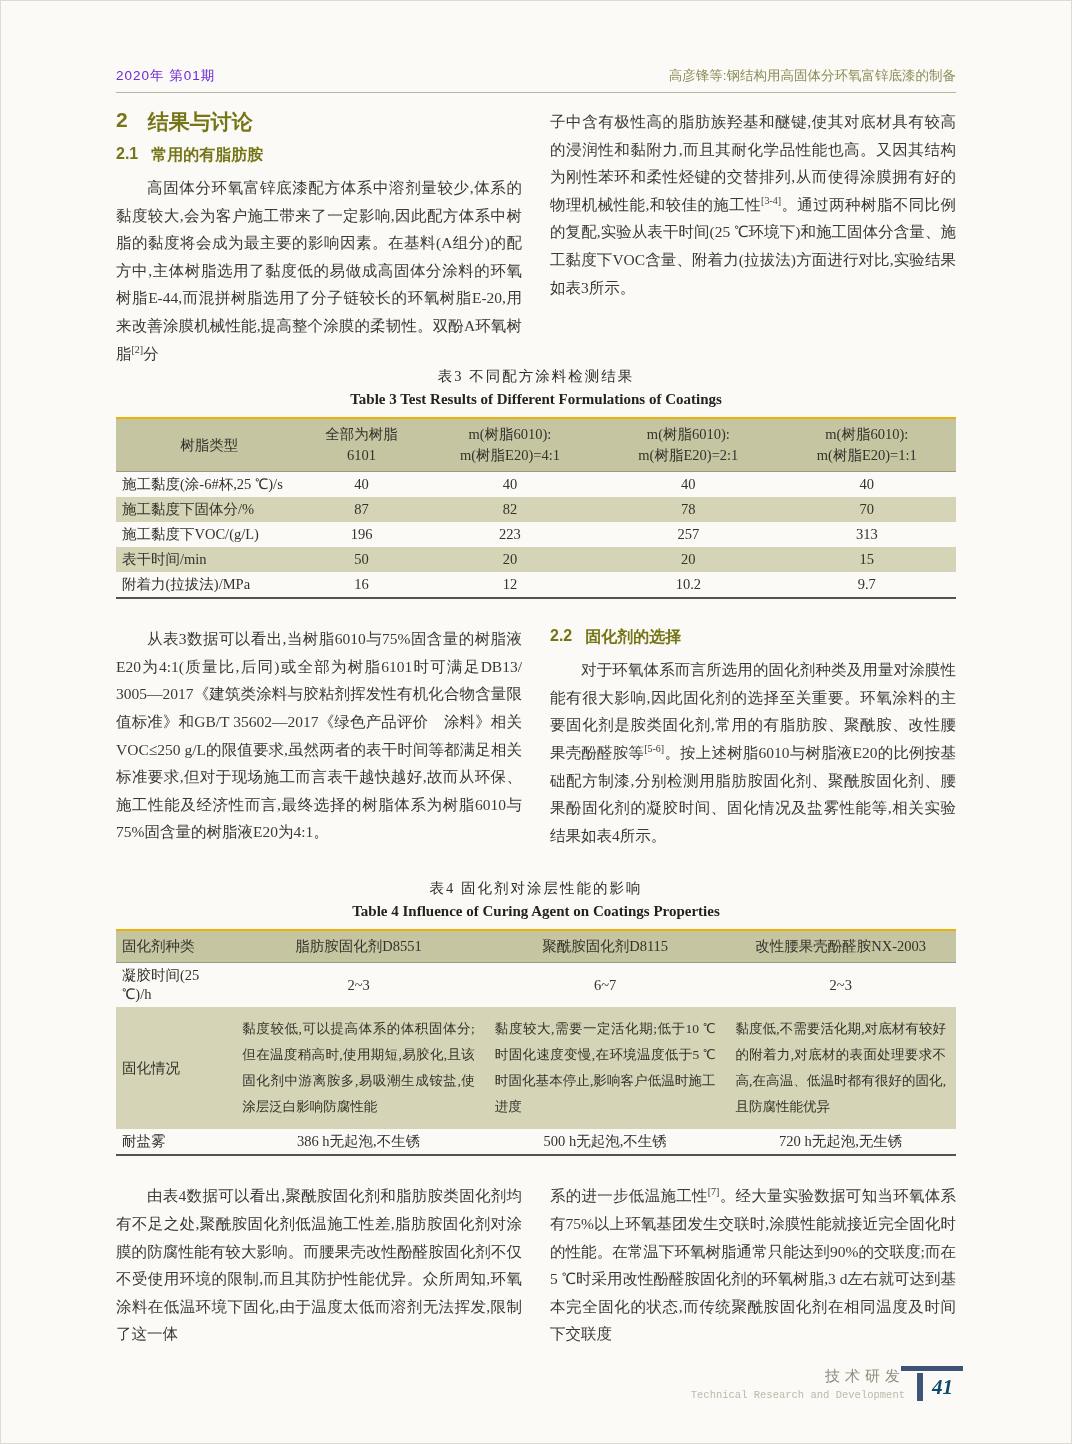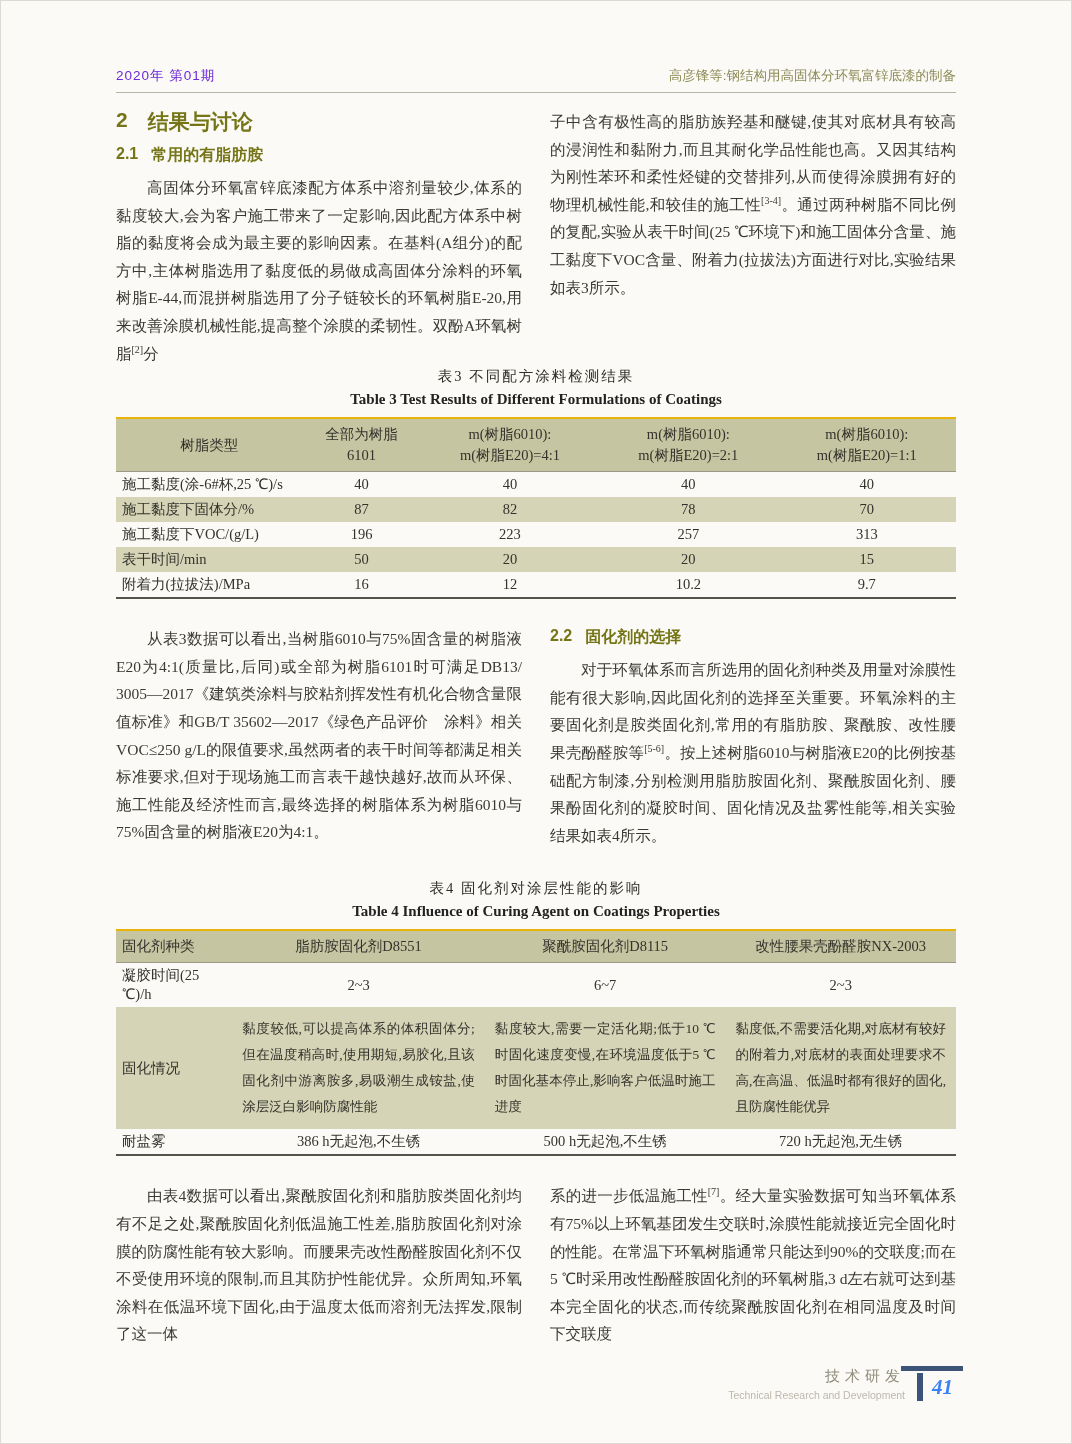--- a/index.html
+++ b/index.html
@@ -44,27 +44,27 @@
              padding:5px 4px; line-height:21px; text-align:center;
              border-bottom:1px solid #9a9886; }
   tbody td { padding:3px 4px; text-align:center; height:25px; }
   tbody td.lbl { text-align:left; padding-left:6px; }
   tr.shade { background:#d5d4b6; }
   td.small { font-size:13.5px; line-height:26px; text-align:justify; padding:9px 10px; vertical-align:middle; }
   th.lblh { text-align:left; padding-left:6px; }
 
   
   .pfooter { position:absolute; right:108px; bottom:42px; display:flex; align-items:flex-end; gap:12px; }
-  .ftxt { text-align:right; font-family:Liberation Sans, sans-serif;margin-top:20px; }
+  .ftxt { text-align:right; font-family:Liberation Mono, monospace;margin-top:20px; }
   .fcn { color:#8f8c7a; font-size:15px; letter-spacing:5px; }
   .fen { color:#bcb9ab; font-size:10.5px; margin-top:3px; }
   .pnwrap { position:relative; padding-top:7px; }
   .pntop { position:absolute; top:0; left:-16px; right:0; height:5px; background:#3d5377; }
   .pninner { border-left:6px solid #3d5377; padding:2px 10px 1px 9px; }
-  .pn { font-style:italic; font-weight:bold; font-size:21px; color:#3b82f6; }
+  .pn { font-style:italic; font-weight:bold; font-size:21px; color:#0c4a6e; }
 </style>
 </head>
 <body>
 
 <div class="page">
   <div class="content">
 
     <div class="pheader">
       <span class="hl">2020年  第01期</span>
       <span class="hr">高彦锋等:钢结构用高固体分环氧富锌底漆的制备</span>

